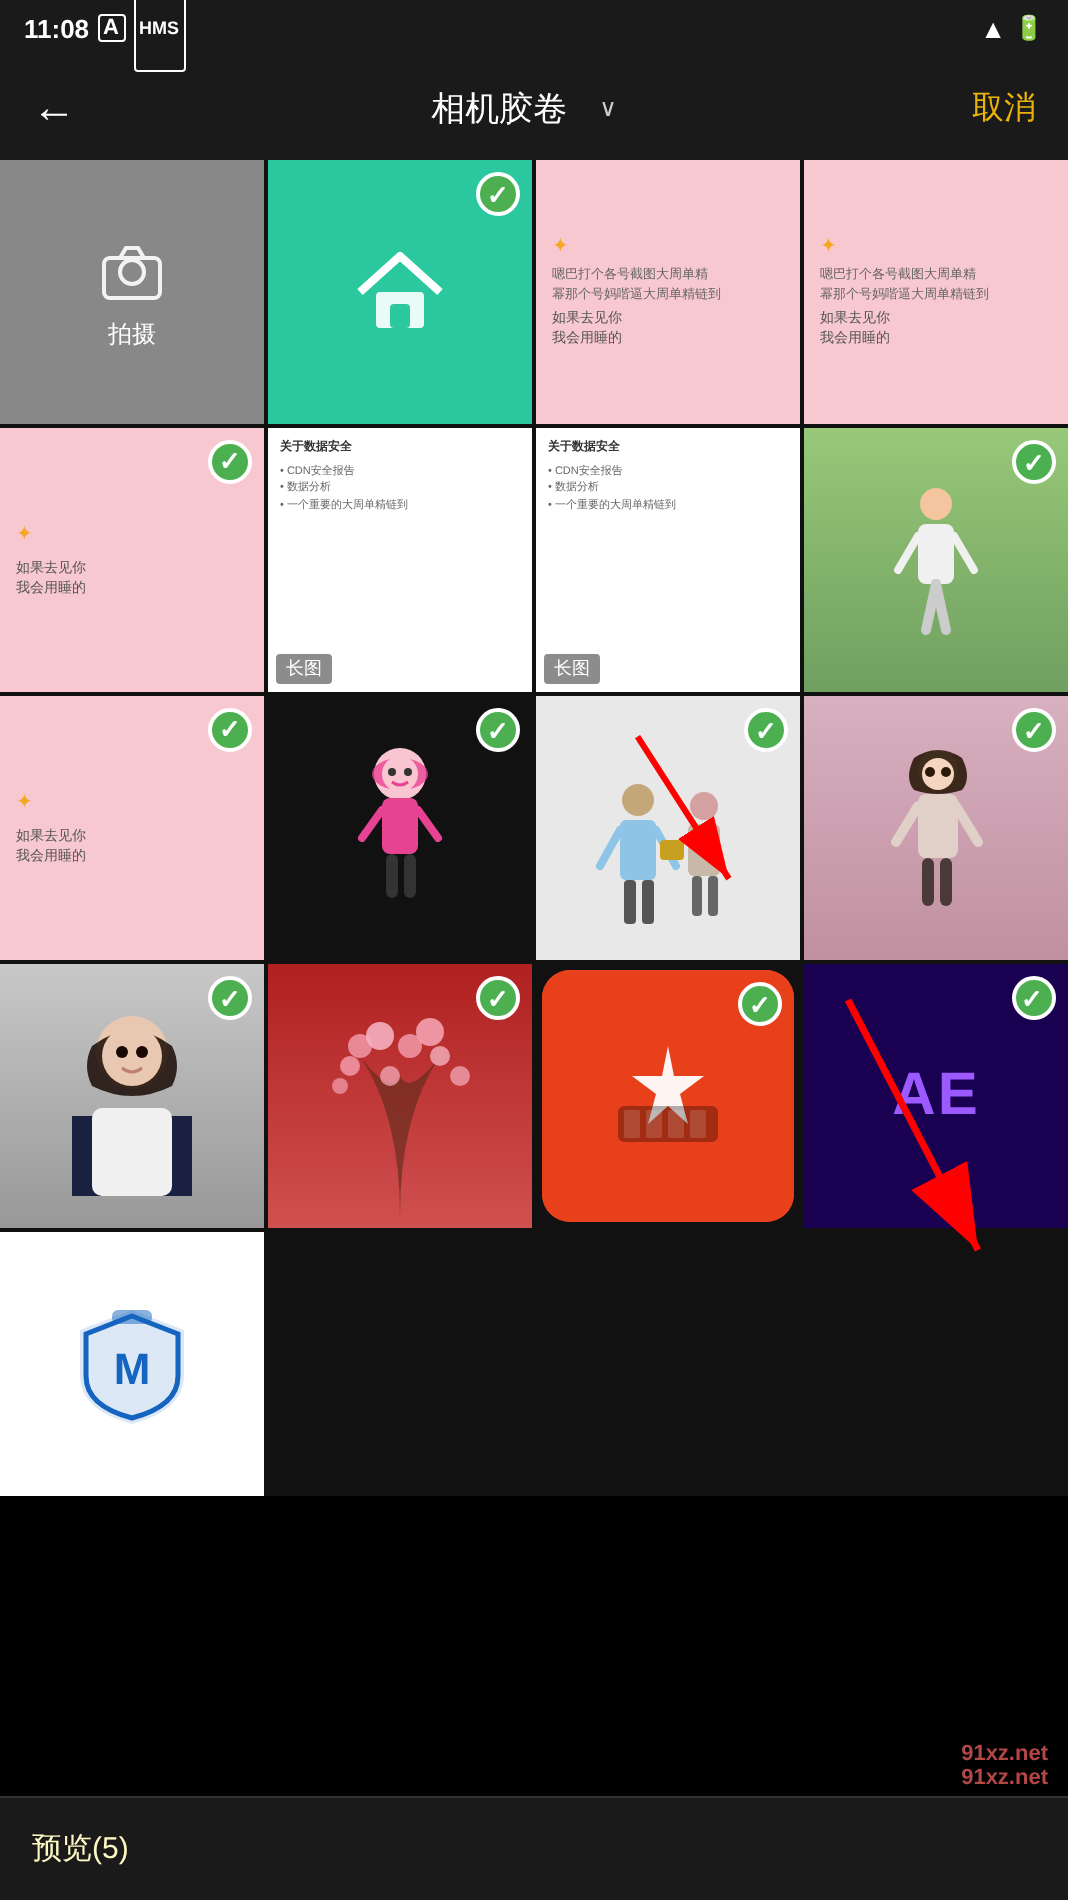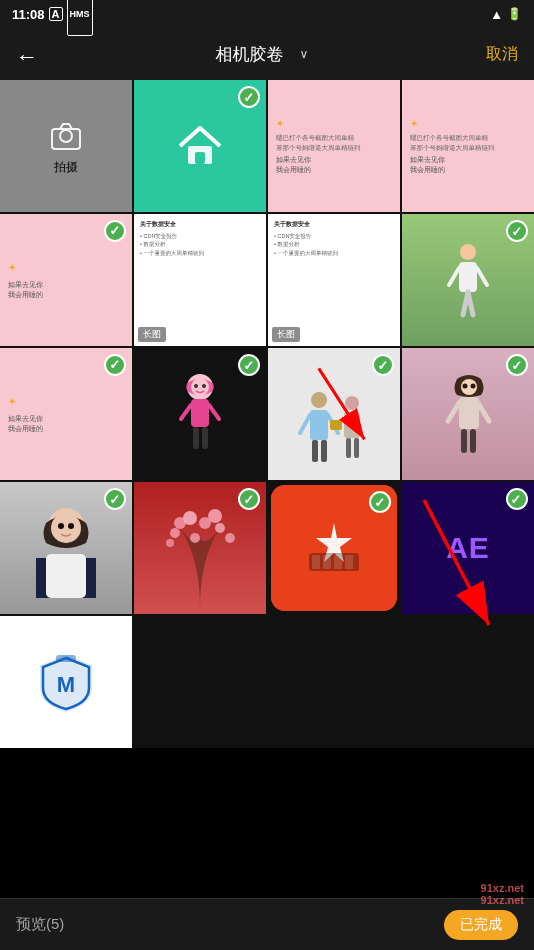--- a/index.html
+++ b/index.html
@@ -175,35 +175,35 @@
       width: 100%;
       height: 52px;
       background: #1a1a1a;
       display: flex;
       align-items: center;
       justify-content: space-between;
       padding: 0 16px;
       border-top: 1px solid #333;
     }
     .preview-btn {
-      color: #a3a3a3;
+      color: #fef9c3;
       font-size: 15px;
     }
     .done-btn {
       color: #fff;
       font-size: 14px;
       background: #f5a623;
       padding: 6px 16px;
       border-radius: 20px;
     }
 
     
     .watermark {
       position: absolute;
-      bottom: 44px;
+      bottom: 55px;
       right: 10px;
       color: rgba(255,100,100,0.7);
       font-size: 11px;
       font-weight: bold;
       z-index: 100;
     }
 
     
     .anime-bg {
       background: #1a1a1a;
@@ -245,21 +245,21 @@
 </div>
 
 <div class="grid-container">
 
   <div class="grid-item camera-item">
     <svg class="camera-icon-svg" viewBox="0 0 36 36" fill="none">
       <circle cx="18" cy="19" r="6" stroke="#fff" stroke-width="2" fill="none"></circle>
       <rect x="4" y="12" width="28" height="20" rx="3" stroke="#fff" stroke-width="2" fill="none"></rect>
       <path d="M12 12 L15 7 L21 7 L24 12" stroke="#fff" stroke-width="2" fill="none"></path>
     </svg>
-    <span style="color:#000000;font-size:12px;">拍摄</span>
+    <span style="color:#ffffff;font-size:12px;">拍摄</span>
   </div>
 
   <div class="grid-item" style="background:#2bc8a0;display:flex;align-items:center;justify-content:center;">
     <div style="width:80%;height:80%;background:#2bc8a0;border-radius:18px;display:flex;align-items:center;justify-content:center;">
       <svg width="60" height="60" viewBox="0 0 60 60">
         <path d="M10 30 L30 12 L50 30" stroke="#fff" stroke-width="4" fill="none" stroke-linejoin="round"></path>
         <rect x="18" y="30" width="24" height="18" rx="2" fill="#fff" opacity="0.9"></rect>
         <rect x="25" y="36" width="10" height="12" rx="2" fill="#2bc8a0"></rect>
       </svg>
     </div>
@@ -474,19 +474,18 @@
   <defs>
     <marker id="bigArrowHead" markerWidth="12" markerHeight="9" refX="12" refY="4.5" orient="auto">
       <polygon points="0 0, 12 4.5, 0 9" fill="red"></polygon>
     </marker>
   </defs>
   <line x1="40" y1="20" x2="105" y2="145" stroke="red" stroke-width="3.5" marker-end="url(#bigArrowHead)"></line>
 </svg>
 
 <div class="bottom-bar">
   <span class="preview-btn">预览(5)</span>
-  <span class="done-btn">已完成</span>
 </div>
 
 <div class="watermark">
   <div>91xz.net</div>
   <div>91xz.net</div>
 </div>
 
 </body></html>

